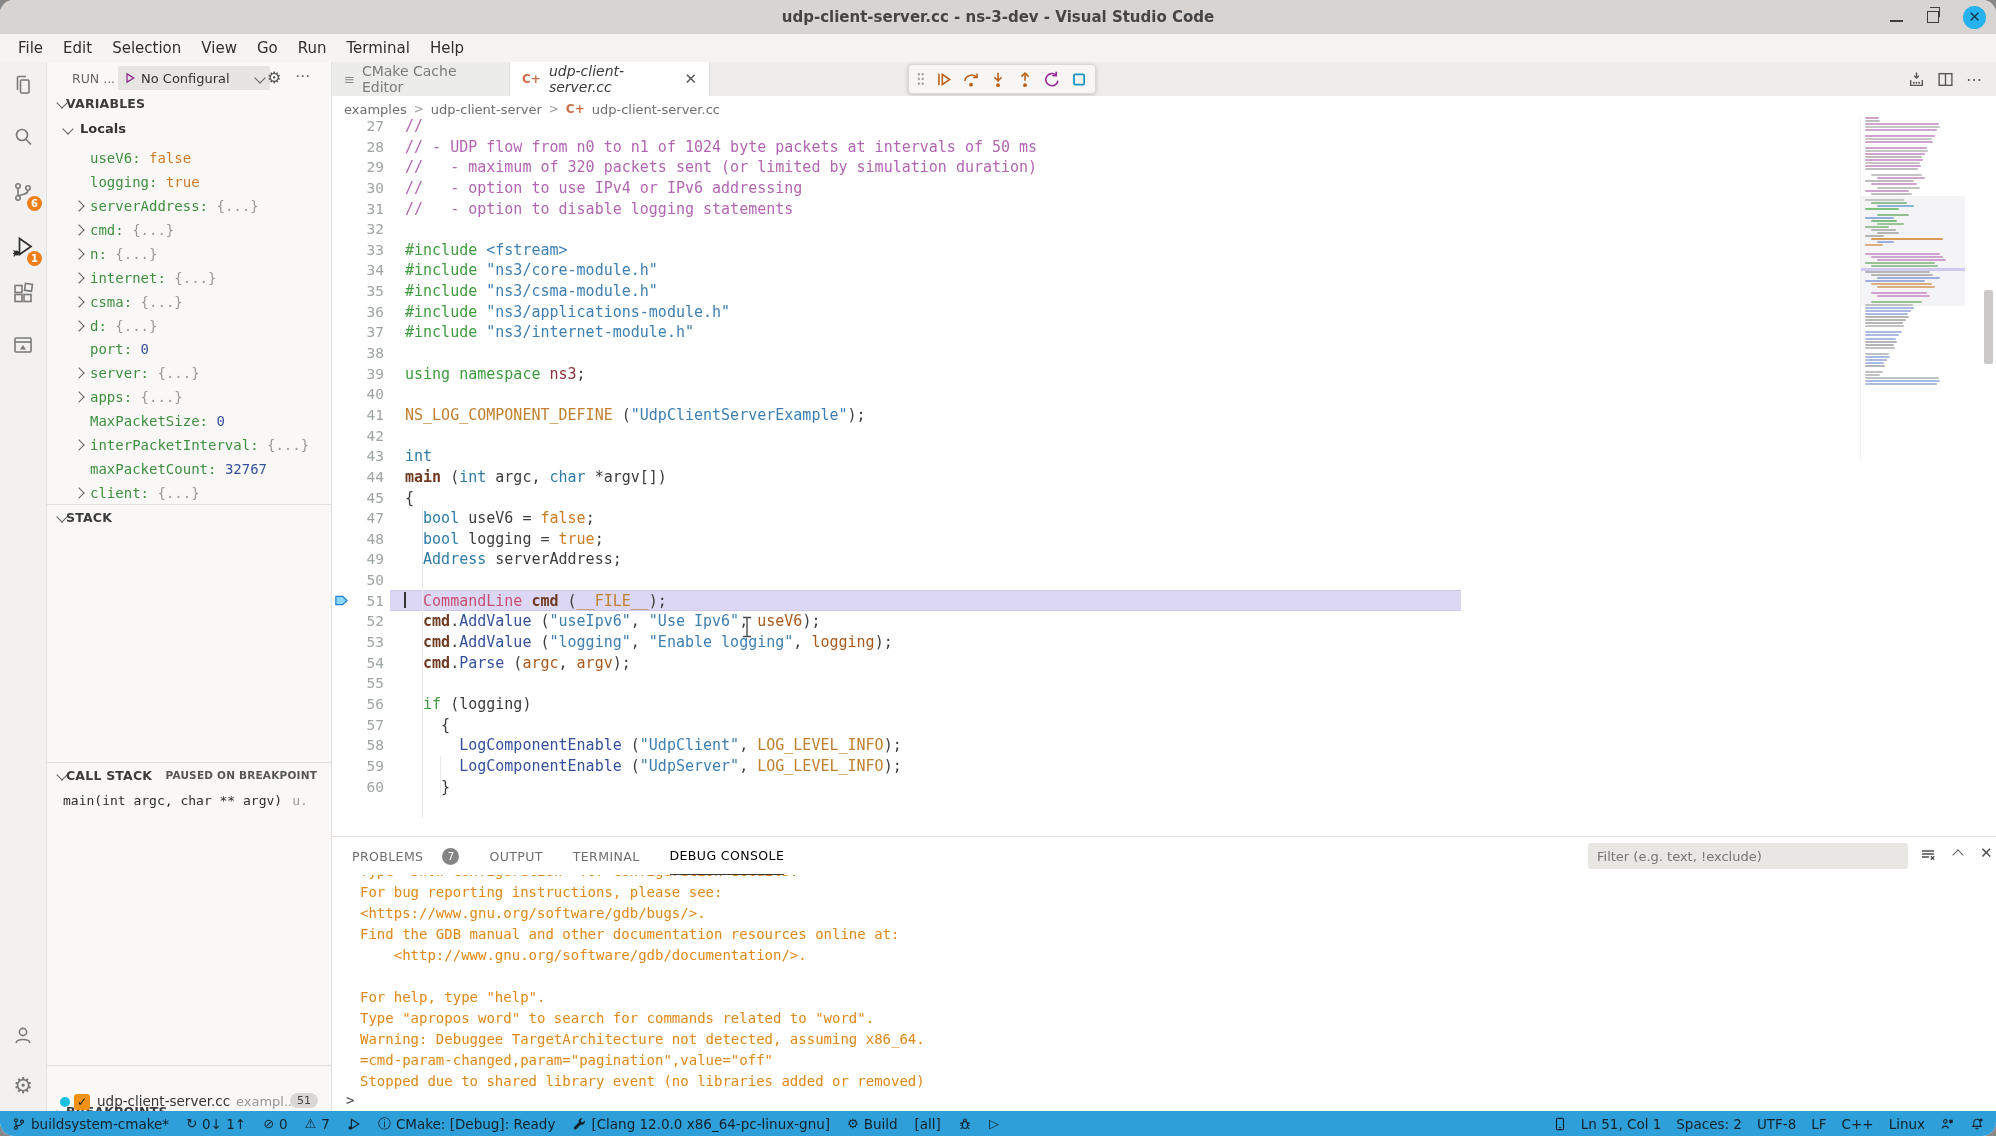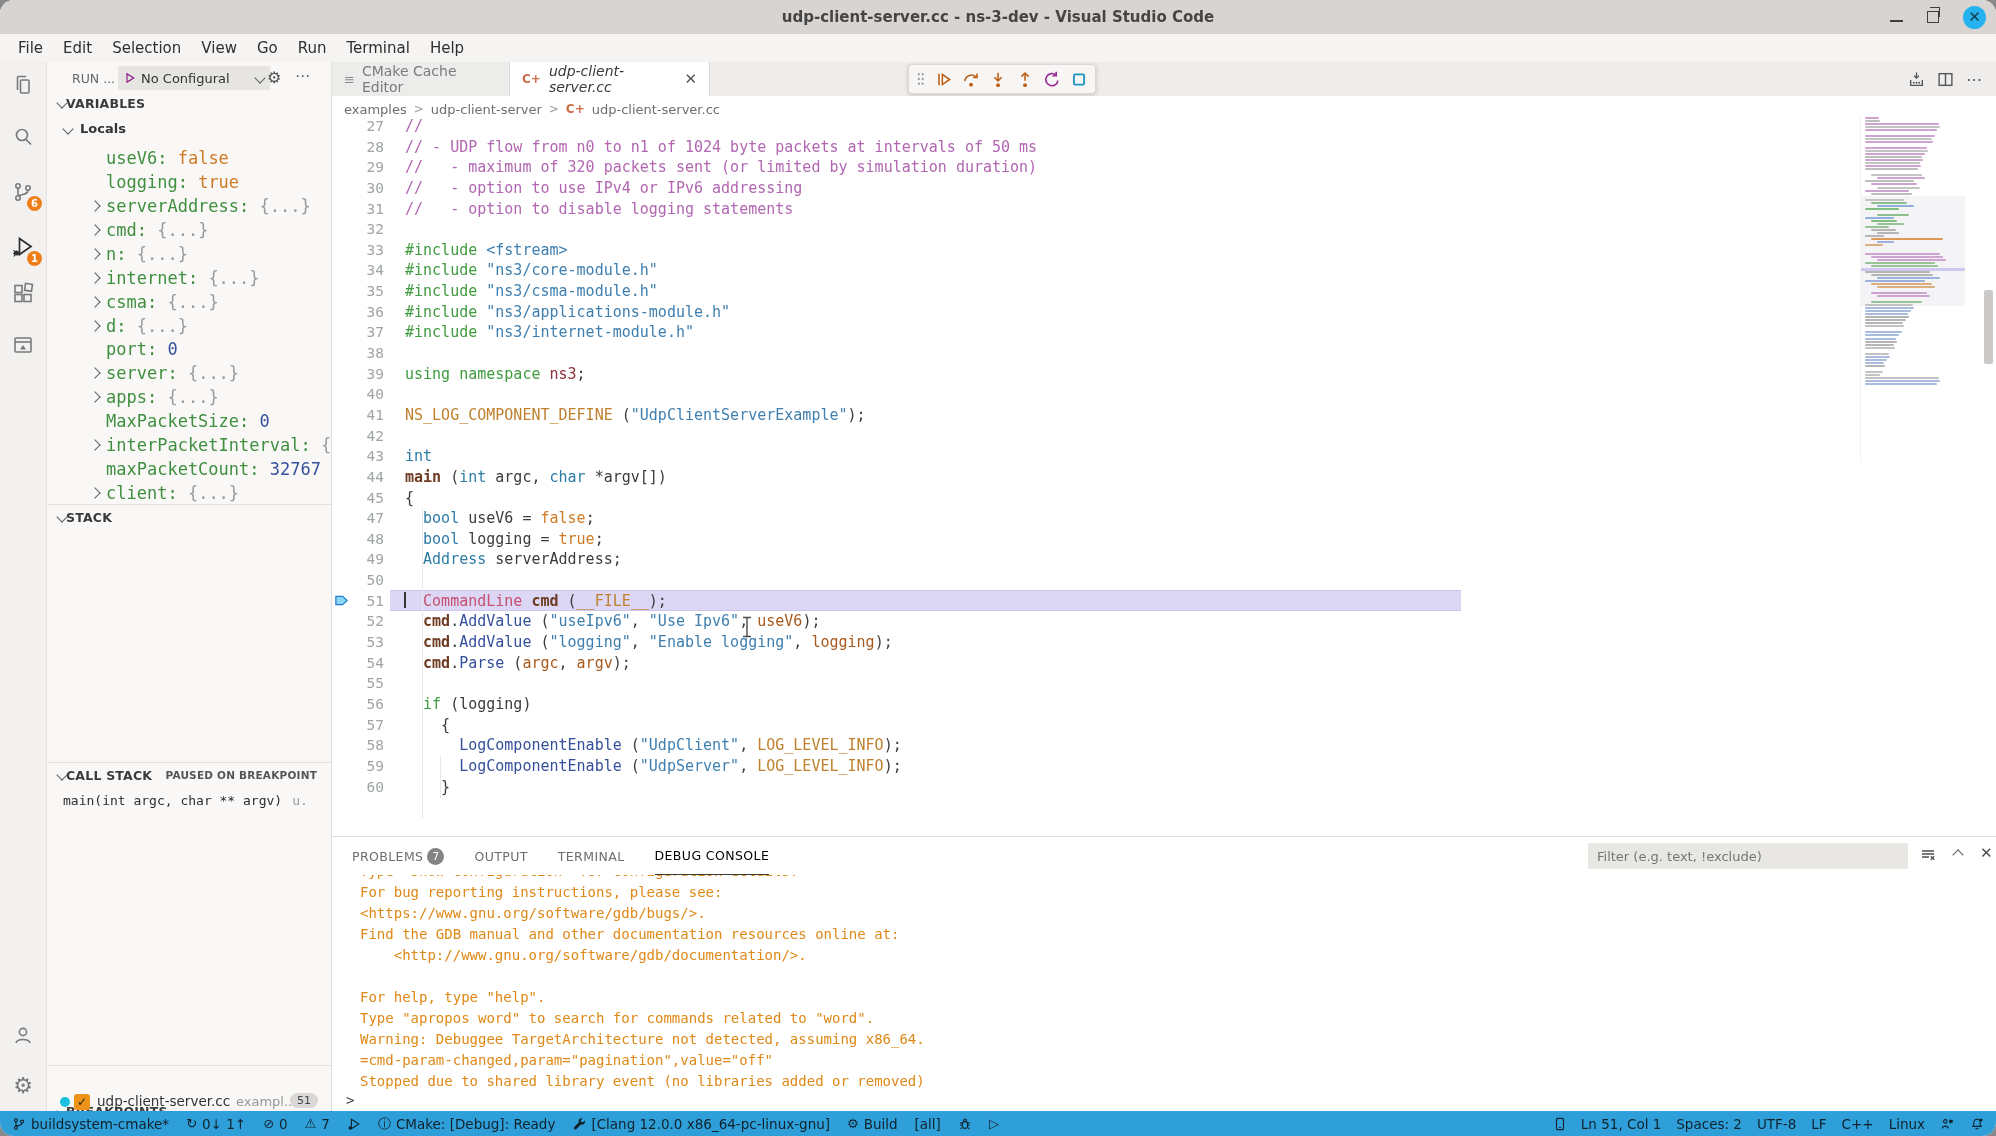--- a/index.html
+++ b/index.html
@@ -39,22 +39,22 @@
   .config-btn{position:absolute;left:71px;top:1px;width:140px;height:24px;background:#e7e5e2;border-radius:2px;
               display:flex;align-items:center;padding:0 6px;gap:5px;}
   .config-text{font-size:13px;color:#333;white-space:nowrap;overflow:hidden;}
   .run-gear{position:absolute;left:220px;top:3px;font-size:16px;color:#555;}
   .run-more{position:absolute;left:248px;top:2px;font-size:15px;color:#555;letter-spacing:1px;}
   .sec-header{position:absolute;left:0;width:100%;height:24px;display:flex;align-items:center;padding-left:11px;box-sizing:border-box;}
   .sec-title{font-size:12.5px;font-weight:bold;color:#3b3b3b;letter-spacing:.2px;}
   .sec-sep{position:absolute;left:0;width:100%;height:0;border-top:1px solid #e3e1df;}
   .scope-row{position:absolute;left:17px;top:59px;display:flex;align-items:center;gap:8px;}
   .scope-label{font-size:13px;font-weight:bold;color:#333;}
-  #var-list .var-row{position:absolute;left:16px;width:100%;height:24px;display:flex;align-items:center;
-                     font-family:"DejaVu Sans Mono",monospace;font-size:17px;text-align:right;}
+  #var-list .var-row{position:absolute;left:0;width:100%;height:24px;display:flex;align-items:center;
+                     font-family:"DejaVu Sans Mono",monospace;font-size:14px;text-align:right;}
   .var-chev{position:absolute;left:28px;}
   .var-text{position:absolute;left:43px;white-space:pre;}
   .vname{color:#3f8f3f;}
   .v-bool{color:#cf7a24;} .v-num{color:#35509b;} .v-obj{color:#9a9a9a;}
   .paused-badge{position:absolute;right:14px;font-size:10.5px;font-weight:bold;color:#555;letter-spacing:.2px;}
   .frame-row{position:absolute;left:16px;top:726px;height:24px;display:flex;align-items:center;gap:10px;
              font-family:"DejaVu Sans Mono",monospace;font-size:13px;color:#2d2d2d;}
   .frame-suffix{color:#999;}
   .bp-row{position:absolute;left:0;top:1028px;width:100%;height:24px;}
   .bp-dot{position:absolute;left:13px;top:7px;width:10px;height:10px;border-radius:50%;background:#18c1e0;}
@@ -95,21 +95,21 @@
   .minimap{position:absolute;left:1528px;top:55px;width:104px;height:345px;border-left:1px solid rgba(0,0,0,.05);}
   .mm-bar{position:absolute;height:2px;border-radius:1px;}
   .mm-view{position:absolute;left:0;width:104px;background:rgba(110,110,150,.08);}
   .mm-cur{position:absolute;left:0;width:104px;height:3px;background:#cfc8f0;}
   .vscroll{position:absolute;left:1652px;top:228px;width:9px;height:74px;background:#cbcac9;border-radius:2px;}
   .ibeam{position:absolute;left:409px;top:554px;z-index:5;}
   
   .panel{position:absolute;left:332px;top:836px;width:1664px;height:275px;background:#fff;border-top:1px solid #dfdedd;}
   .panel-tabs{position:absolute;left:0;top:0;width:100%;height:38px;display:flex;align-items:center;gap:30px;
               padding-left:20px;box-sizing:border-box;}
-  .ptab{font-size:12.5px;letter-spacing:.4px;color:#6d6d6d;display:flex;align-items:center;gap:4px;height:36px;}
+  .ptab{font-size:12.5px;letter-spacing:.4px;color:#6d6d6d;display:flex;align-items:center;gap:19px;height:36px;}
   .ptab.active{color:#000000;border-bottom:1.5px solid #3a3a3a;}
   .ptab .badge{background:#848484;color:#fff;border-radius:50%;min-width:17px;height:17px;font-size:10.5px;
                display:flex;align-items:center;justify-content:center;}
   .filter-box{position:absolute;left:1256px;top:6px;width:320px;height:26px;background:#e9e7e4;border-radius:2px;}
   .filter-box input{width:100%;height:100%;border:none;background:transparent;outline:none;padding:0 9px;
                     font-size:13px;color:#555;font-family:"DejaVu Sans",sans-serif;box-sizing:border-box;}
   .panel-icons{position:absolute;left:1588px;top:10px;display:flex;gap:18px;color:#4d4d4d;}
   .panel-body{position:absolute;left:0;top:38px;width:100%;height:237px;overflow:hidden;}
   .console{position:absolute;left:28px;top:-14px;font-family:"DejaVu Sans Mono",monospace;font-size:14px;
            color:#df8816;white-space:pre;line-height:21px;}

